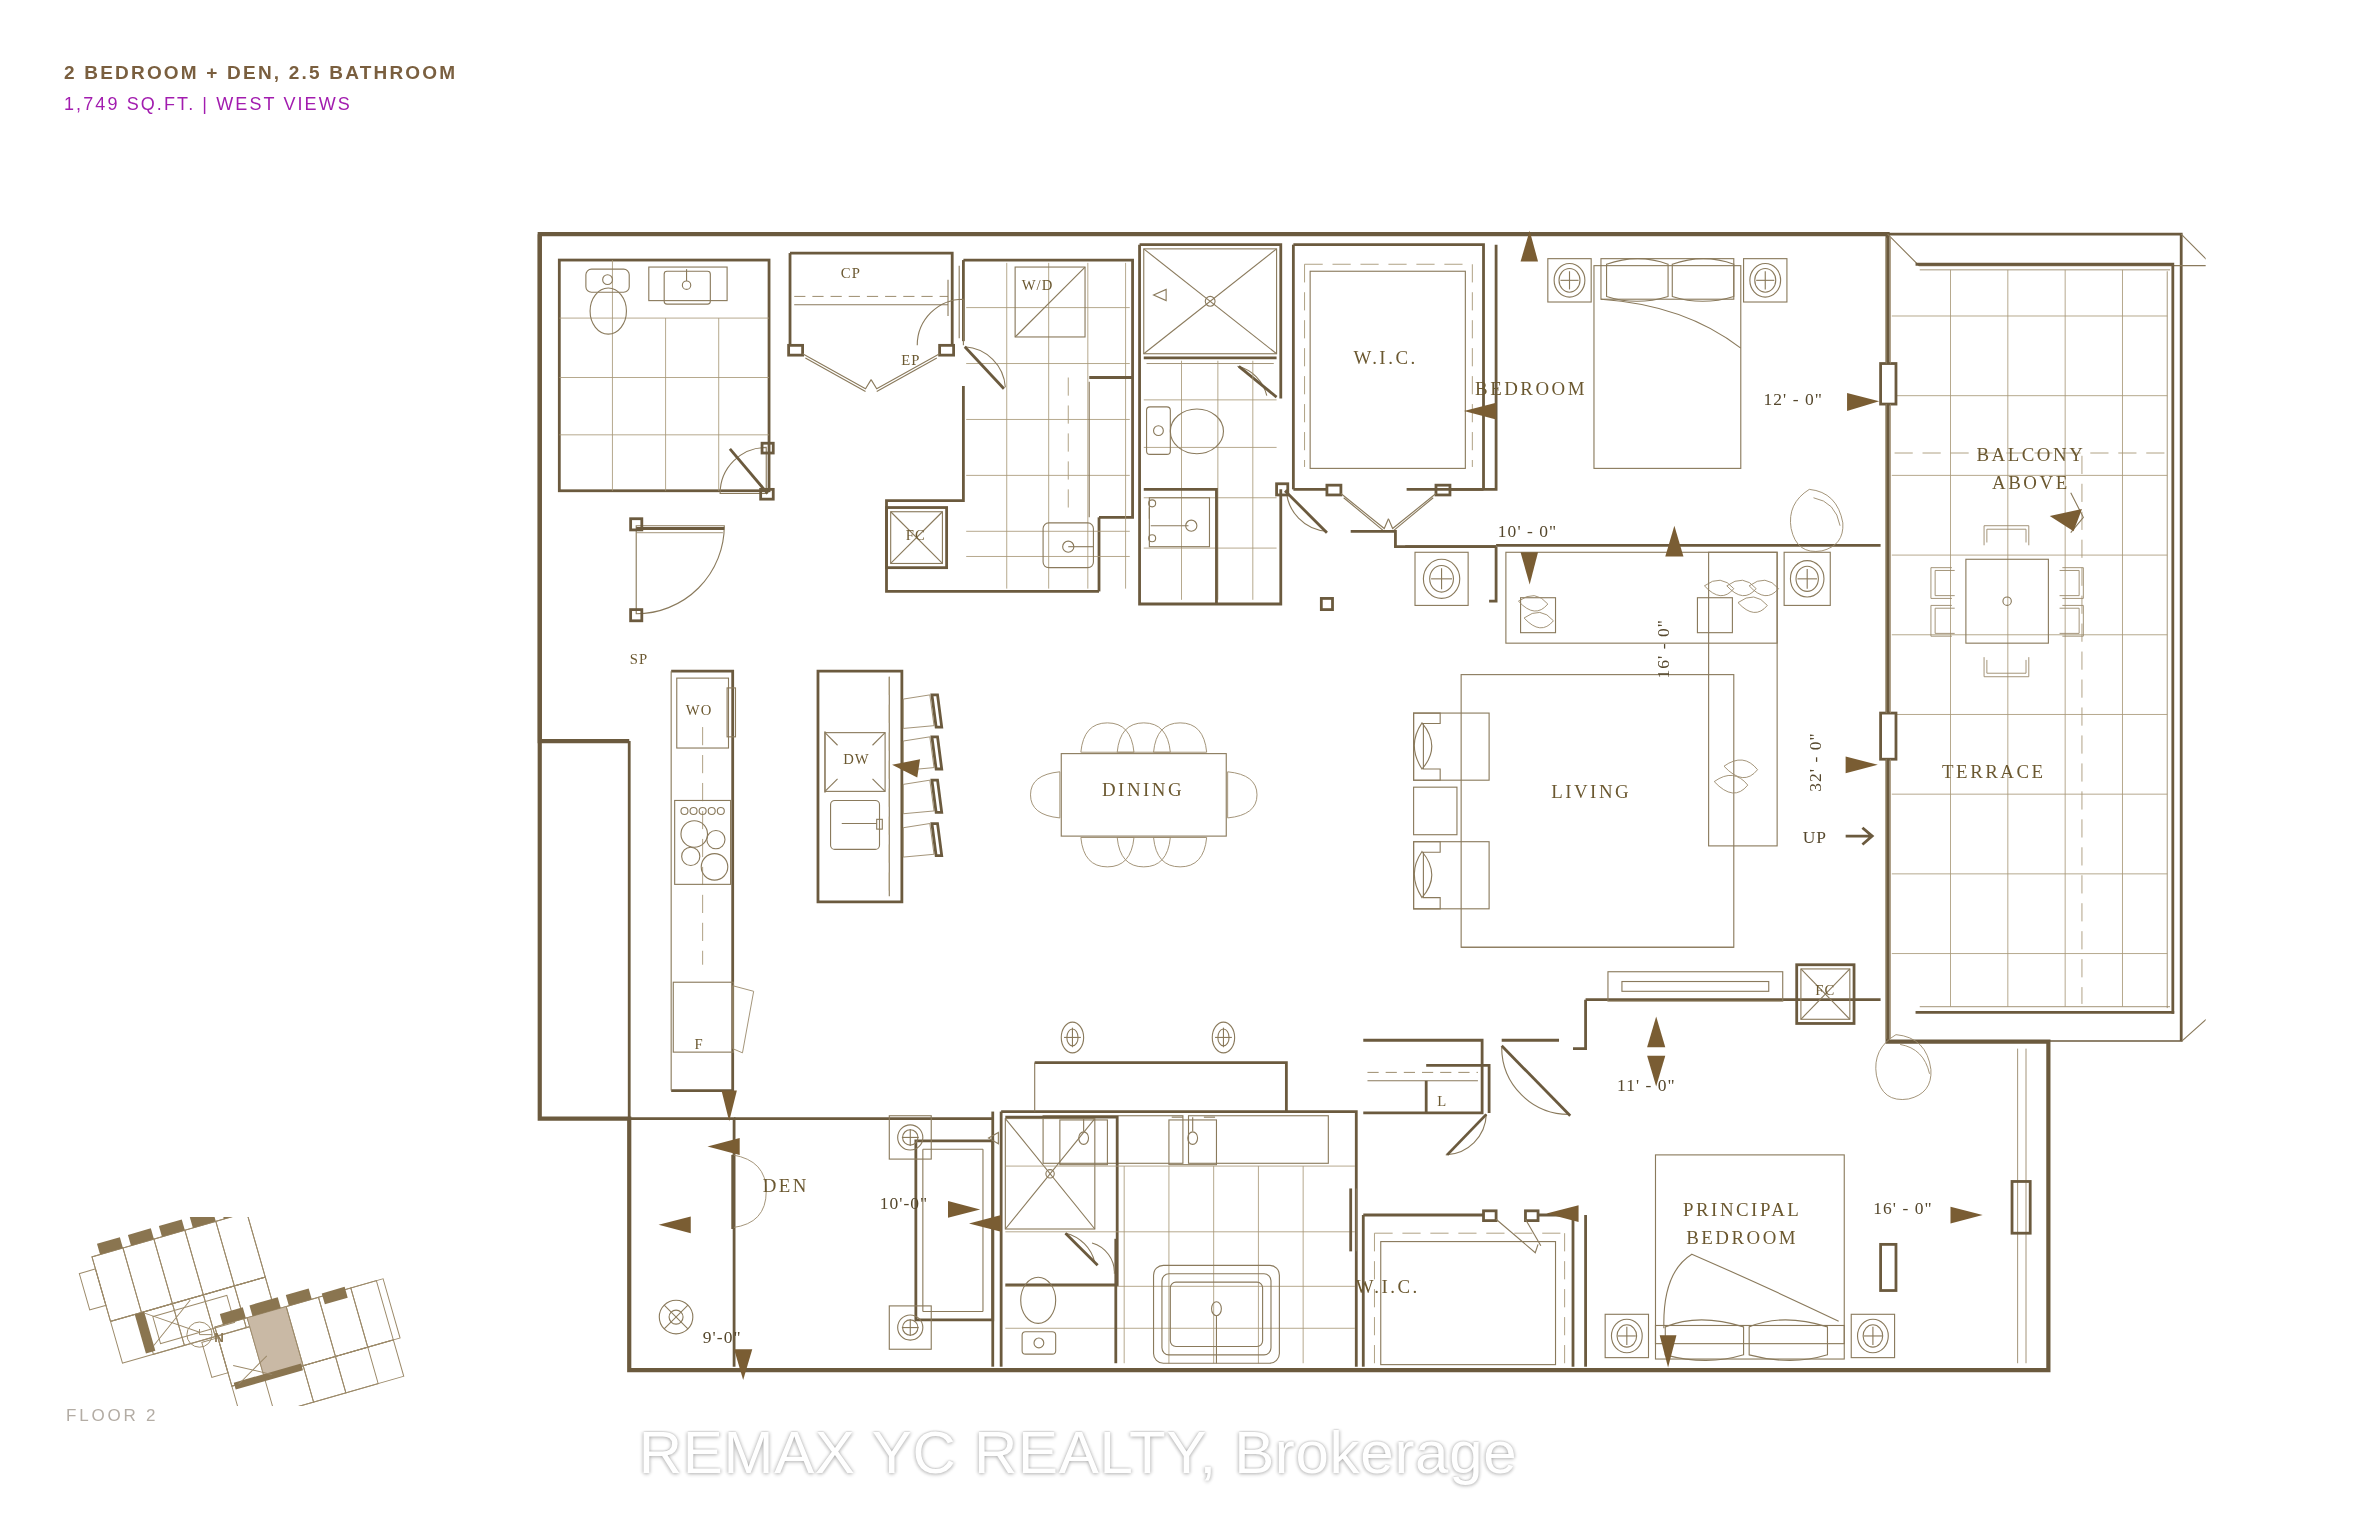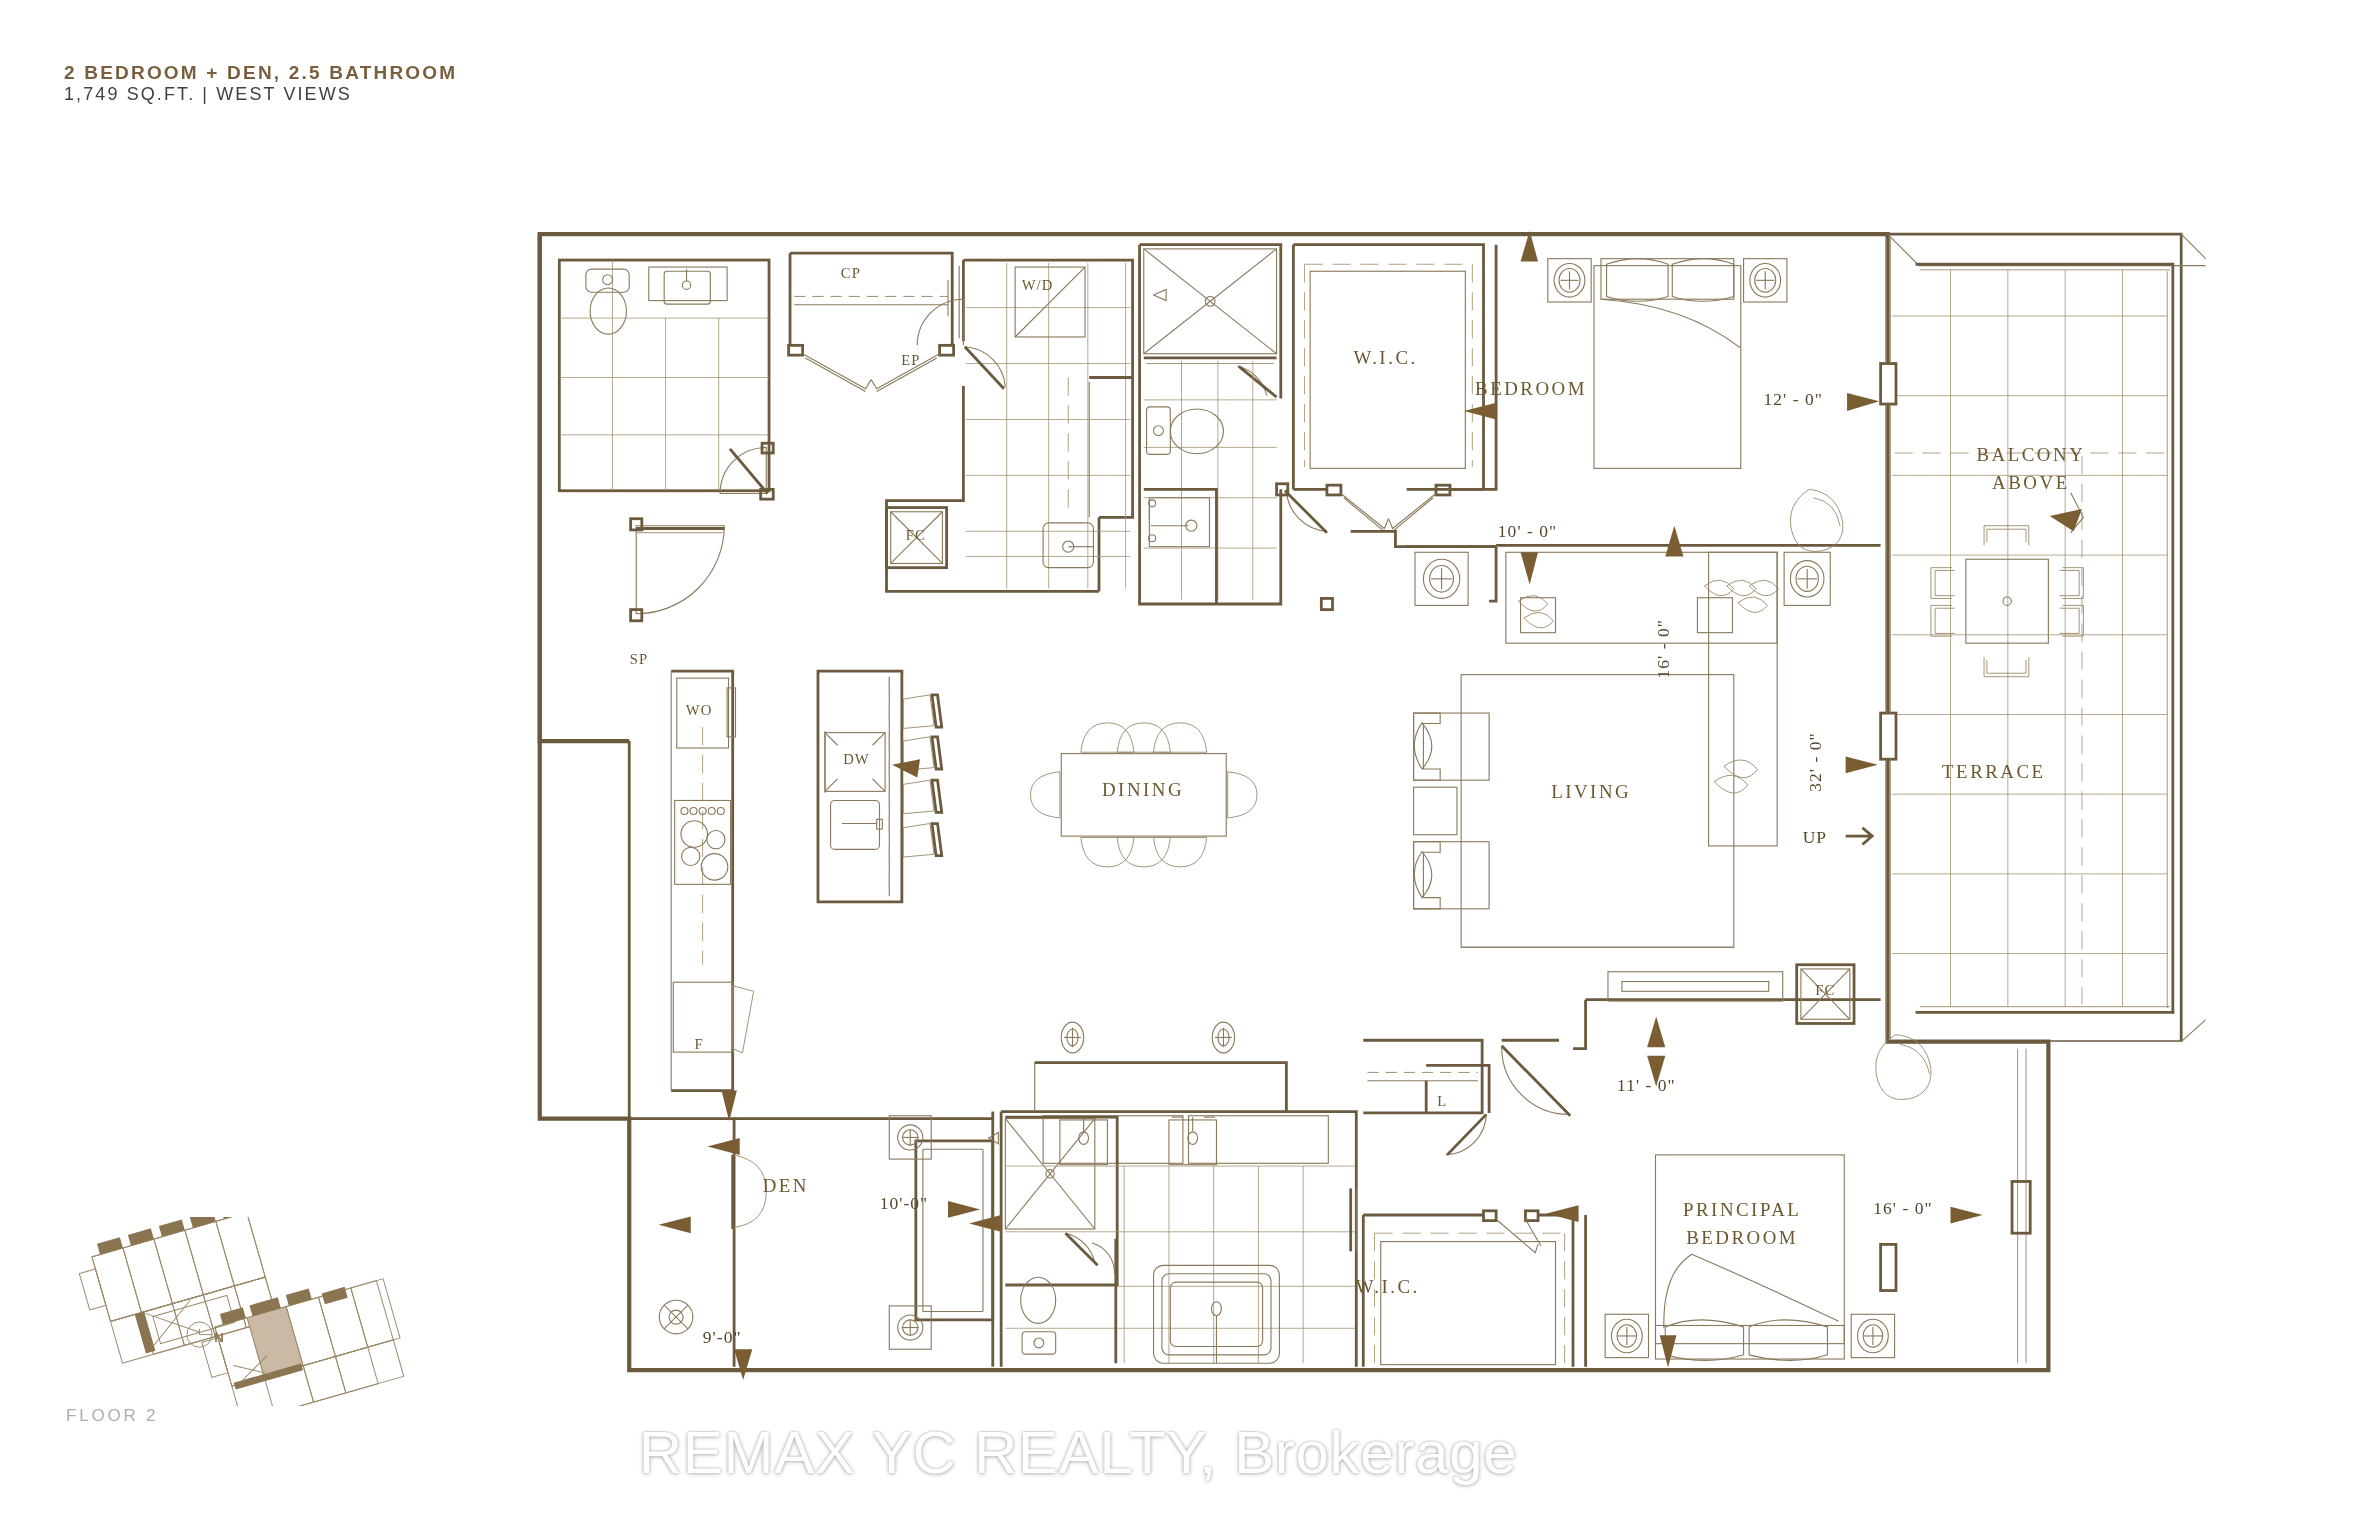--- a/index.html
+++ b/index.html
@@ -4,21 +4,21 @@
 <style>
   html,body{margin:0;padding:0;background:#ffffff;}
   body{width:2377px;height:1538px;position:relative;overflow:hidden;
        font-family:"Liberation Serif",serif;}
   #header{position:absolute;left:64px;top:49px;}
   #suite-title{font-family:"Liberation Sans",sans-serif;font-size:52px;
       letter-spacing:6.3px;color:#8a6a44;font-weight:400;line-height:1;}
   #suite-sub{font-family:"Liberation Sans",sans-serif;font-size:19px;
       letter-spacing:2.2px;color:#7a5f3f;margin-top:13.3px;font-weight:600;}
   #suite-meta{font-family:"Liberation Sans",sans-serif;font-size:18px;
-      letter-spacing:2.1px;color:#404040;margin-top:0;font-weight:400;}
+      letter-spacing:2.1px;color:#a21caf;margin-top:10px;font-weight:400;}
   #plan-svg{position:absolute;left:0;top:0;}
   #keyplan{position:absolute;left:56px;top:1217px;}
   #floor-label{position:absolute;left:66px;top:1406px;
       font-family:"Liberation Sans",sans-serif;font-size:17px;
       letter-spacing:2.8px;color:#b3aca4;text-align:right;}
   #watermark{position:absolute;left:0;top:1418px;width:2156px;text-align:center;
       font-family:"Liberation Sans",sans-serif;font-size:60px;font-weight:400;
       color:#ffffff;letter-spacing:0.7px;white-space:nowrap;
       text-shadow:0 2.1px 3.5px rgba(0,0,0,0.17), 0 -0.7px 1.4px rgba(0,0,0,0.10),
                   2.1px 0 2.8px rgba(0,0,0,0.10), -2.1px 0 2.8px rgba(0,0,0,0.10);

